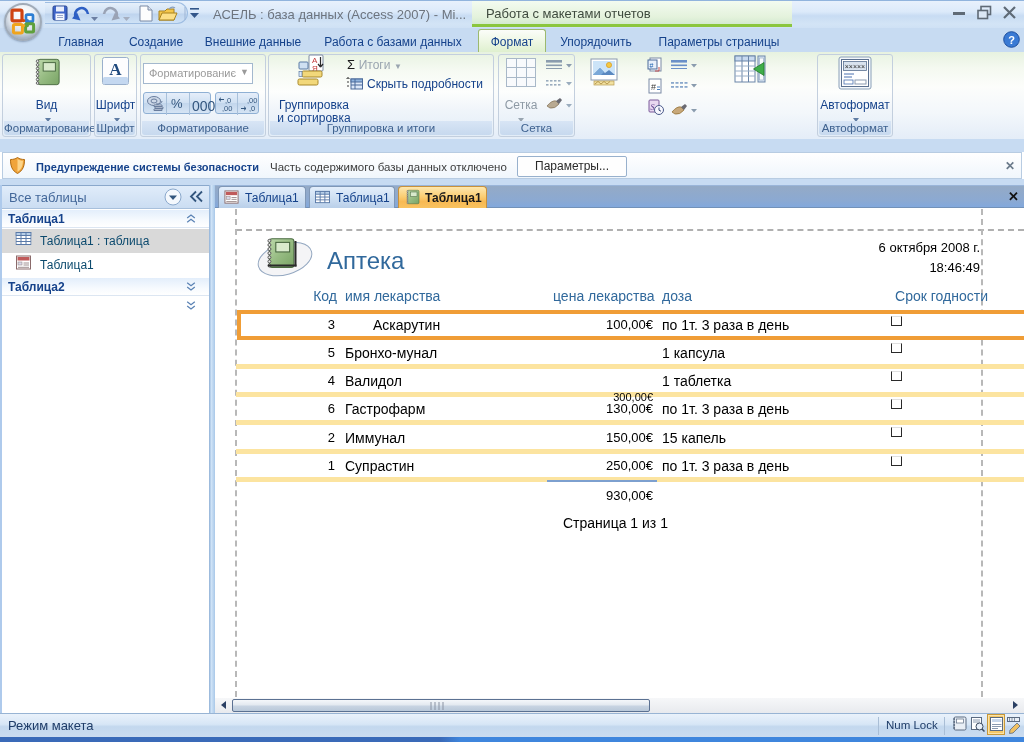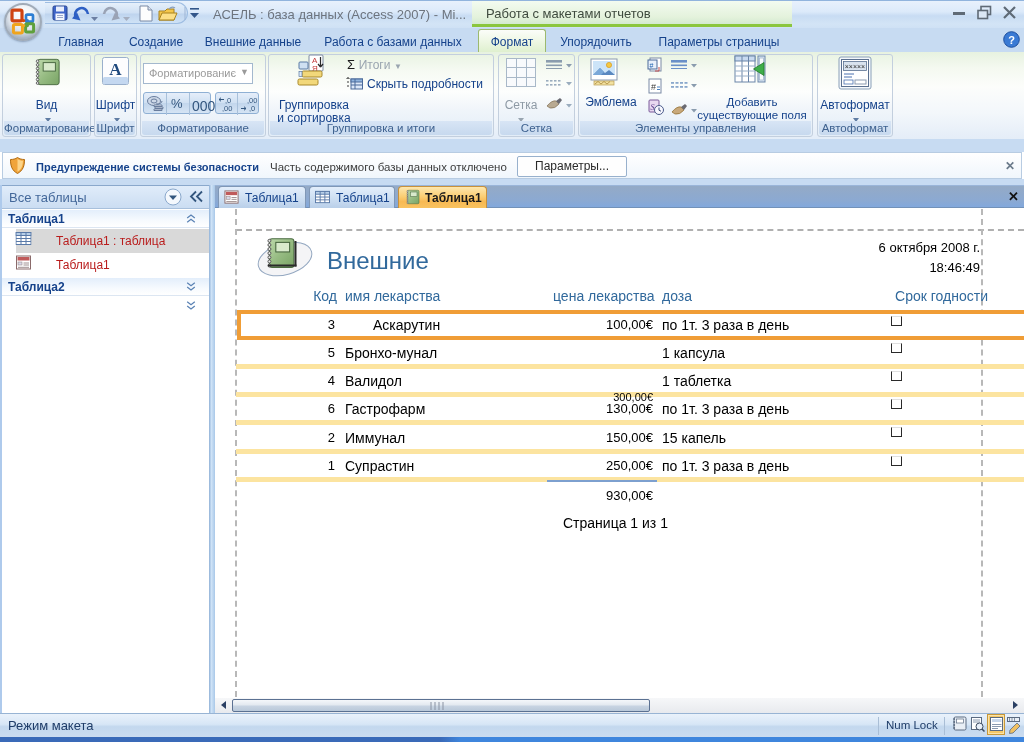--- a/index.html
+++ b/index.html
@@ -63,21 +63,21 @@
 
 #navpane { left:0; top:185px; width:209px; height:528px; background:#fff; border-top:1px solid #8aa8cc; }
 #navborder { left:209px; top:185px; width:6px; height:557px;
   background:linear-gradient(90deg,#8fb0d6,#cfe3f7 40%,#a9c8e8); }
 #navhdr { position:absolute; left:0; top:0; width:209px; height:23px;
   background:linear-gradient(180deg,#e0ecfa,#cbddf2); border-bottom:1px solid #a8c0dc; }
 #navhdr .t { position:absolute; left:9px; top:4px; font-size:13px; color:#44689a; }
 .grphdr { position:absolute; left:0; width:209px; height:18px;
   background:linear-gradient(180deg,#e3eefb 0%,#f6fafe 60%,#ffffff 100%); border-bottom:1px solid #dce6f2; }
 .grphdr .t { position:absolute; left:8px; top:2px; font-size:12px; font-weight:bold; color:#15428b; }
-.navitem { position:absolute; left:16px; width:209px; height:24px; font-size:12px; color:#b91c1c; }
+.navitem { position:absolute; left:0; width:209px; height:24px; font-size:12px; color:#0c4a6e; }
 .navitem .t { position:absolute; left:40px; top:5px; }
 
 
 #docbar { left:215px; top:185px; width:809px; height:23px; background:linear-gradient(180deg,#94aac6,#8ba9d2 70%,#82a8dc); border-top:1px solid #9ab5d9; border-bottom:1px solid #7291b8; }
 .dtab { top:186px; height:22px; border:1px solid #7f97b6; border-bottom:none; border-radius:4px 4px 0 0;
   background:linear-gradient(180deg,#e3eefb 0%,#cfe0f3 50%,#b9cfe9 100%); font-size:12px; color:#15428b; }
 .dtab .t { position:absolute; left:26px; top:4px; }
 #dtab3 { background:linear-gradient(180deg,#fde7ae 0%,#fbce74 45%,#f8b953 70%,#f9c360 100%); border-color:#c8913c; }
 #dtab3 .t { font-weight:bold; color:#1a1a1a; }
 #docx { left:1008px; top:189px; font-size:13px; font-weight:bold; color:#111; }
@@ -153,25 +153,20 @@
       <div class="rglabel">Форматирование</div>
     </div>
     <div class="rgroup" style="left:268px; width:226px;">
       <div class="biglabel" style="left:2px; width:86px; top:44px;">Группировка<br>и сортировка</div>
       <div class="rglabel">Группировка и итоги</div>
     </div>
     <div class="rgroup" style="left:498px; width:77px;">
       <div class="biglabel dis" style="left:0px; width:44px; top:44px;">Сетка</div>
       <div class="darr g" style="left:19px; top:63px;"></div>
       <div class="rglabel">Сетка</div>
-    </div>
-    <div class="rgroup" style="left:578px; width:235px;">
-      <div class="biglabel" style="left:2px; width:60px; top:41px;">Эмблема</div>
-      <div class="biglabel" style="left:118px; width:110px; top:41px; font-size:11.5px;">Добавить<br>существующие поля</div>
-      <div class="rglabel">Элементы управления</div>
     </div>
     <div class="rgroup" style="left:817px; width:76px;">
       <div class="biglabel" style="left:0; width:100%; top:44px;">Автоформат</div>
       <div class="darr" style="left:35px; top:63px;"></div>
       <div class="rglabel">Автоформат</div>
     </div>
   </div>
 
   <div class="abs" id="gap1"></div>
   <div class="abs" id="warnbar">
@@ -212,21 +207,21 @@
   <div class="dtab abs" id="dtab3" style="left:398px; width:89px;">
       <span class="t">Таблица1</span>
     </div>
   <div class="abs" id="docx">✕</div>
   <div class="abs" id="docwhite"></div>
 
   <div class="dashH" style="left:236px; top:229px; width:788px;"></div>
   <div class="dashV" style="left:235px; top:209px; height:488px;"></div>
   <div class="dashV" style="left:981px; top:209px; height:488px;"></div>
 
-  <div class="rblue" style="left:327px; top:247px; font-size:24px;">Внешние</div>
+  <div class="rblue" style="left:327px; top:247px; font-size:24px;">Аптека</div>
   <div class="rtxt ralign" style="left:830px; top:240px; width:150px; font-size:13px;">6 октября 2008 г.</div>
   <div class="rtxt ralign" style="left:830px; top:260px; width:150px; font-size:13px;">18:46:49</div>
 
   <div class="rblue ralign" style="left:287px; top:288px; width:50px;">Код</div>
   <div class="rblue" style="left:345px; top:288px;">имя лекарства</div>
   <div class="rblue ralign" style="left:553px; top:288px; width:100px;">цена лекарства</div>
   <div class="rblue" style="left:662px; top:288px;">доза</div>
   <div class="rblue ralign" style="left:888px; top:288px; width:100px;">Срок годности</div>
 
   <div id="selrow"></div>

